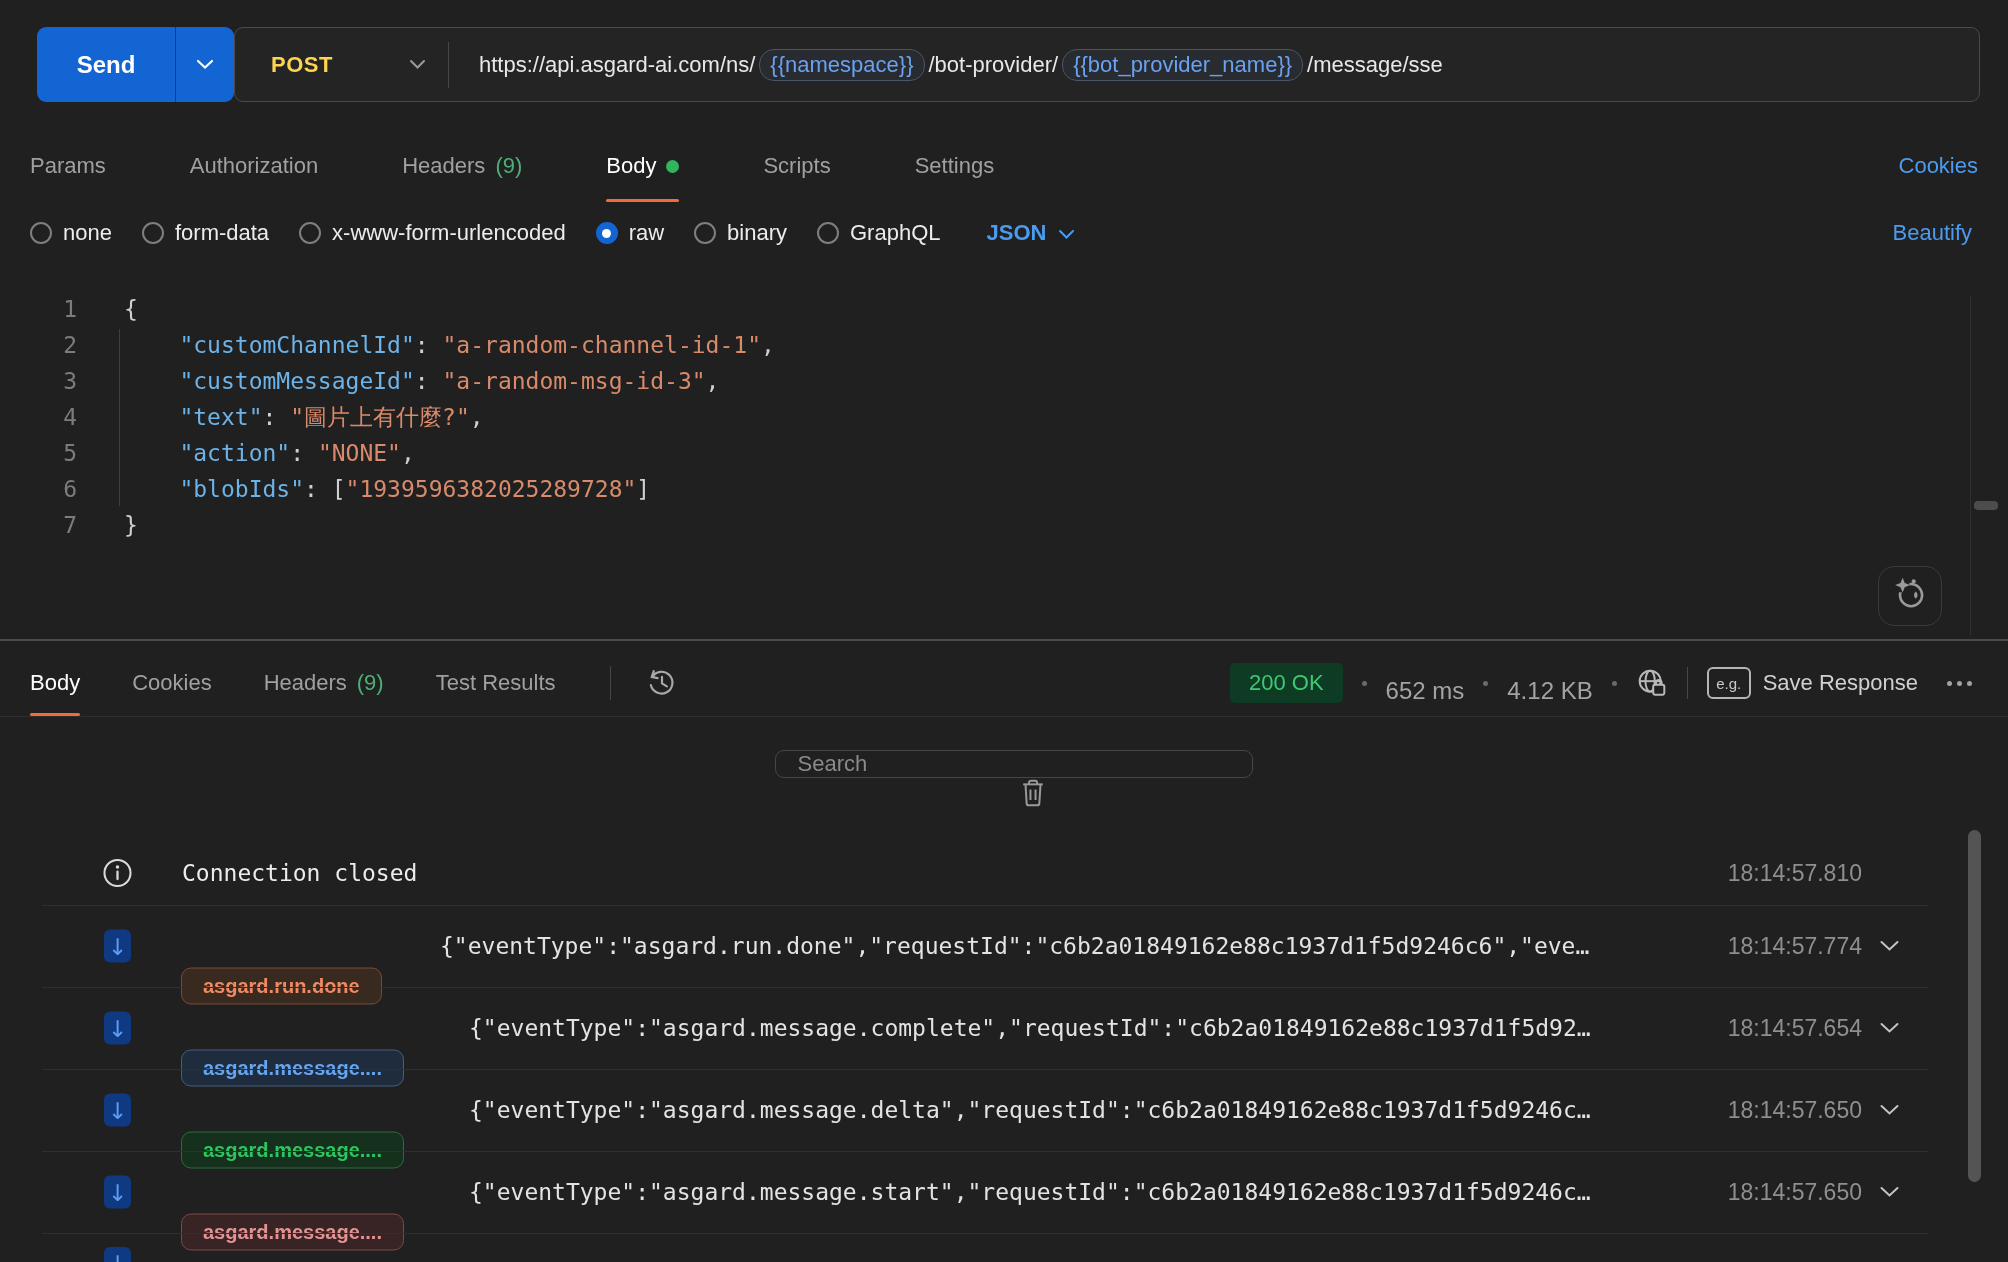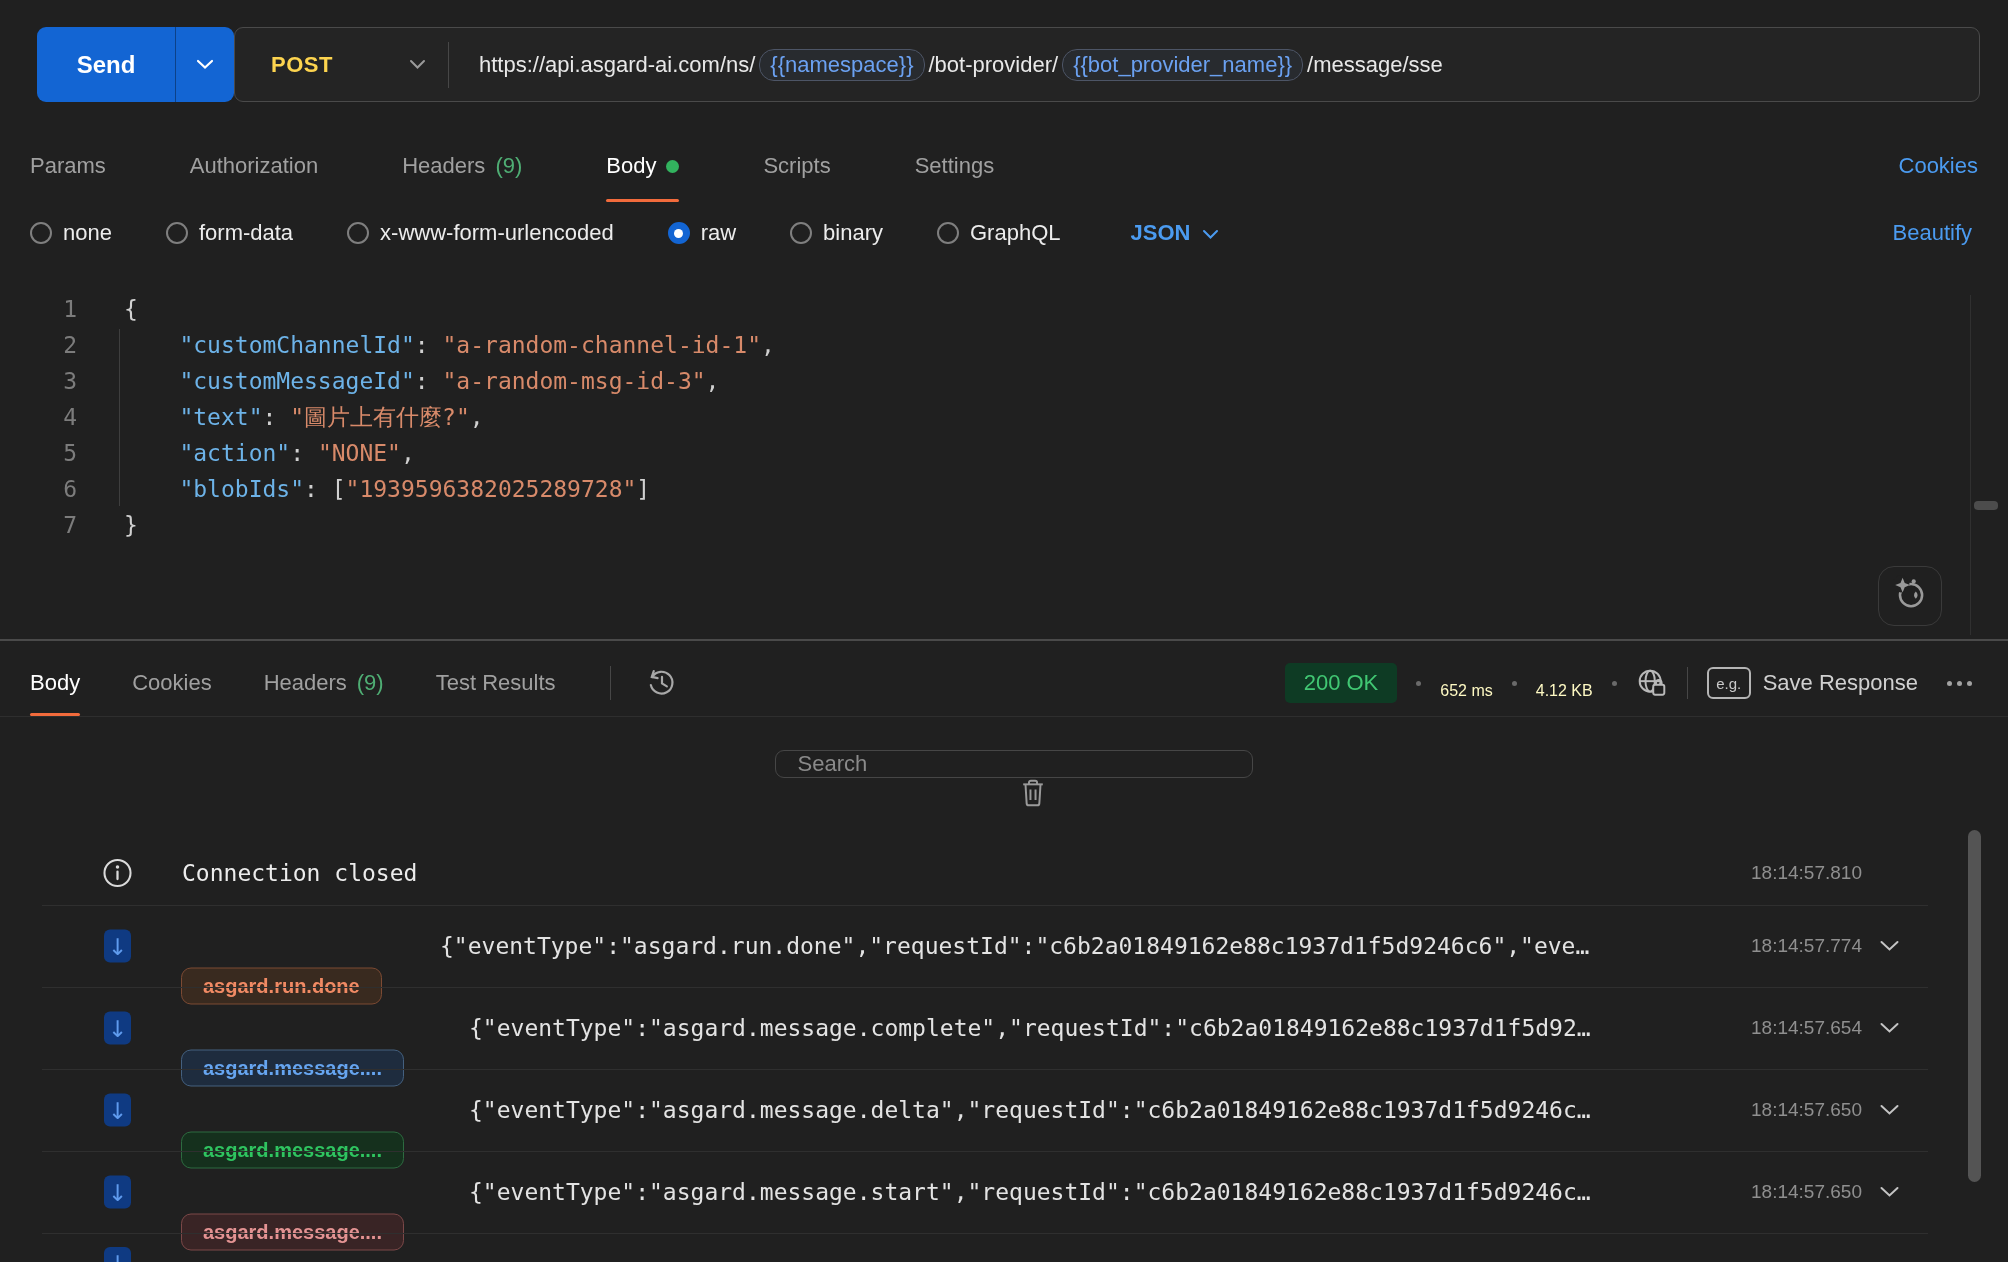--- a/index.html
+++ b/index.html
@@ -43,21 +43,21 @@
     color:#a0a0a0; font-size:22px; cursor:pointer; height:72px; }
   .tab .count { color:#4fae74; }
   .tab.active { color:#ffffff; }
   .tab.active::after { content:""; position:absolute; left:0; right:0; bottom:0;
     height:3px; background:#f26b3c; border-radius:2px; }
   .tab .gdot { width:13px; height:13px; border-radius:50%; background:#32b35e; }
   #cookies-link { margin-left:auto; color:#4b9bf0; font-size:22px; cursor:pointer; }
 
   
   #mode-row { position:absolute; top:205px; left:30px; right:36px; height:56px;
-    display:flex; align-items:center; gap:54px; }
+    display:flex; align-items:center; gap:30px; }
   .mode { display:flex; align-items:center; gap:11px; cursor:pointer; }
   .radio { width:22px; height:22px; border:2px solid #7f7f7f; border-radius:50%;
     display:flex; align-items:center; justify-content:center; background:transparent; }
   .mode.selected .radio { border-color:#1365d3; background:#1365d3; }
   .mode.selected .radio::after { content:""; width:9px; height:9px; border-radius:50%; background:#fff; }
   .mode .mlabel { color:#ececec; font-size:22px; }
   #lang-select { display:flex; align-items:center; gap:12px; margin-left:16px;
     color:#4b9bf0; font-size:22px; font-weight:600; cursor:pointer; }
   #beautify-link { margin-left:auto; color:#4b9bf0; font-size:22px; font-weight:400; cursor:pointer; }
 
@@ -81,21 +81,21 @@
   
   #res-bar { position:absolute; top:650px; left:30px; right:36px; height:66px;
     display:flex; align-items:center; gap:52px; }
   #res-bar .tab { height:66px; }
   #res-border { position:absolute; top:716px; left:0; width:100%; height:1px; background:#2e2e2e; }
   #hist-wrap { display:flex; align-items:center; gap:34px; margin-left:2px; }
   #res-meta { margin-left:auto; display:flex; align-items:center; gap:19px; }
   #status-badge { background:#0e3b24; color:#41c773; font-size:22px; padding:7px 19px;
     border-radius:5px; cursor:pointer; }
   .meta-dot { width:5px; height:5px; border-radius:50%; background:#6a6a6a; }
-  .meta-txt { color:#fef9c3; font-size:16px;margin-top:16px; }
+  .meta-txt { color:#a3a3a3; font-size:24px;margin-top:16px; }
   .eg-box { min-width:44px; height:32px; border:2px solid #b5b5b5; border-radius:6px;
     display:flex; align-items:center; justify-content:center;
     color:#c9c9c9; font-size:15px; padding:0 4px; }
   #save-response { display:flex; align-items:center; gap:12px; color:#d0d0d0; font-size:22px; cursor:pointer; }
   #more-dots { display:flex; gap:5px; margin-left:10px; cursor:pointer; }
   #more-dots i { width:5px; height:5px; border-radius:50%; background:#a2a2a2; }
 
   
   #search-row { position:absolute; top:750px; left:55px; right:36px; height:58px; display:flex; align-items:center;flex-direction:column; }
   #search-input { width:478px; height:57px; background:transparent; border:1px solid #464646;
@@ -117,21 +117,21 @@
     font-size:23px; cursor:pointer; font-family:"DejaVu Sans", sans-serif; }
   .e-badge { left:181px; height:37px; display:flex; align-items:center; padding:0 21px;
     border-radius:10px; font-size:20px; font-weight:600; cursor:pointer; white-space:nowrap;margin-top:40px; }
   .badge-orange { background:#392a1f; border:1px solid #7c4a33; color:#f08a64; }
   .badge-blue   { background:#1e2c3e; border:1px solid #44607f; color:#66a5f0; }
   .badge-green  { background:#15301d; border:1px solid #2d6b40; color:#2fc460; }
   .badge-red    { background:#392425; border:1px solid #7c4848; color:#e49393; }
   .badge-yellow { background:#332c18; border:1px solid #8f7e3c; color:#d8c06a; min-width:175px; }
   .e-text { left:440px; right:320px; font-size:23px; color:#e3e3e3; white-space:nowrap; overflow:hidden; }
   .event-row.wide .e-text { left:469px; }
-  .e-time { right:146px; color:#8f8f8f; font-size:19px; }
+  .e-time { right:146px; color:#8f8f8f; font-size:23px; }
   .e-chev { left:1879px; display:flex; cursor:pointer; }
   .event-row.partial .e-arrow { top:14px; transform:none; }
   .event-row.partial .e-badge { top:12px; transform:none; }
   #list-thumb { position:absolute; right:27px; top:-2px; width:13px; height:352px;
     border-radius:7px; background:#545454; }
 </style>
 </head>
 <body>
 
 <div id="app">

